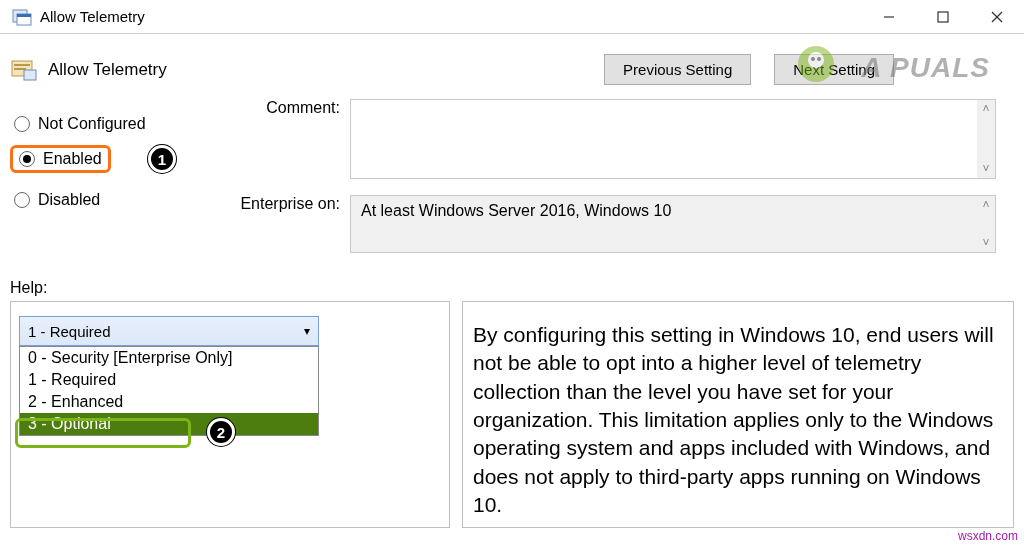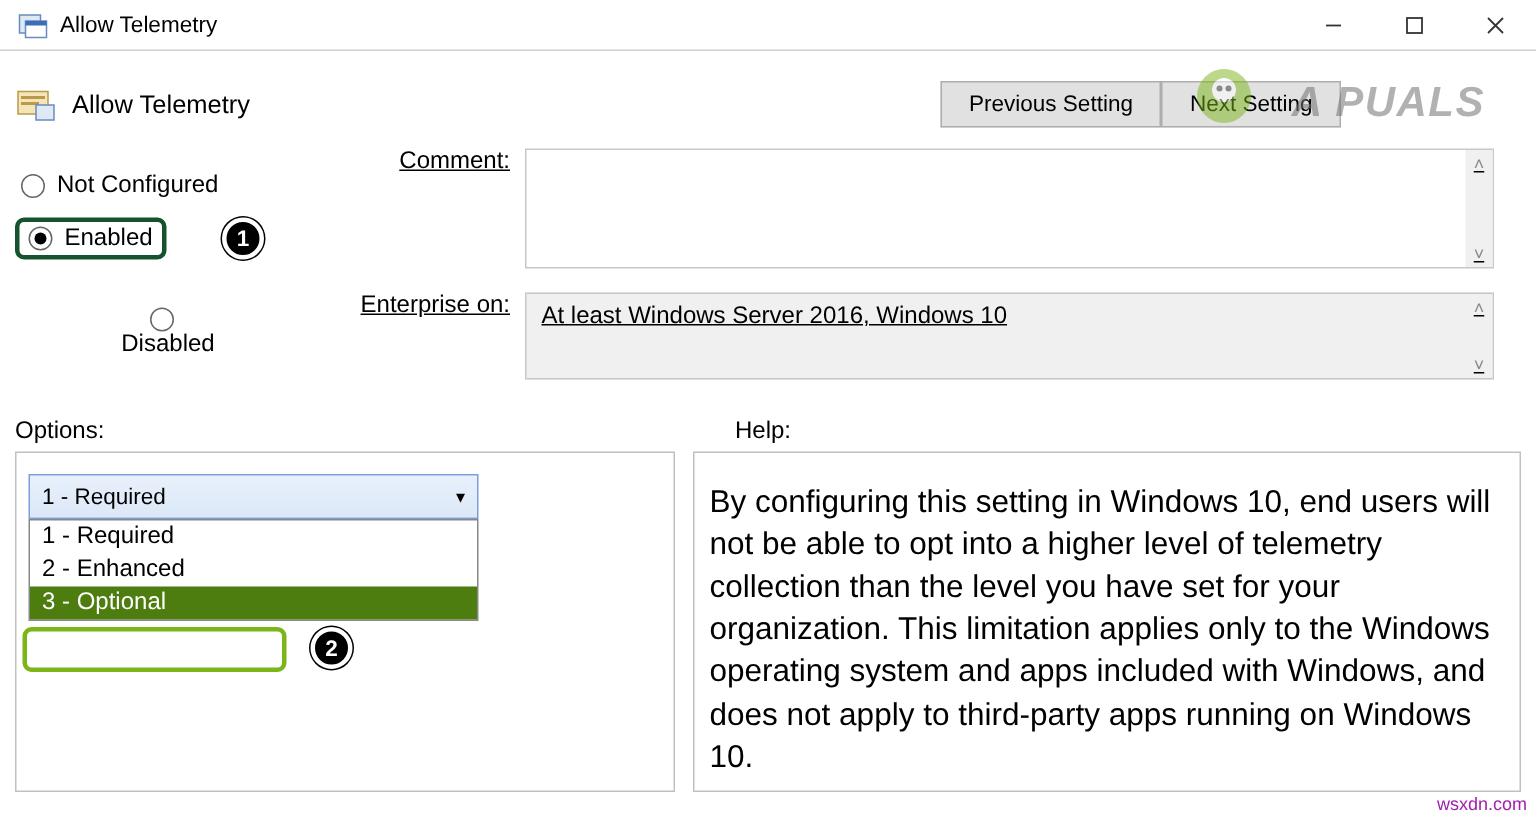--- a/index.html
+++ b/index.html
@@ -8,32 +8,32 @@
 .titlebar { display: flex; align-items: center; height: 34px; border-bottom: 1px solid #d0d0d0; }
 .titlebar .app-icon { width: 20px; height: 18px; margin: 0 8px 0 12px; display:flex; align-items:center; justify-content:center; }
 .titlebar .title { flex: 1; font-size: 15px; }
 .win-btns { display: flex; height: 100%; }
 .win-btn { width: 54px; display: flex; align-items: center; justify-content: center; }
 .win-btn svg { width: 14px; height: 14px; }
 
 .header-row { display: flex; align-items: center; padding: 20px 10px 6px 10px; }
 .header-row .page-icon { width: 28px; height: 24px; margin-right: 10px; display:flex;align-items:center;justify-content:center; }
 .header-row .page-title { font-size: 17px; flex: 1; }
-.nav-btns { display: flex; gap: 0; margin-right: 120px; }
+.nav-btns { display: flex; gap: 23px; margin-right: 120px; }
 .nav-btn { background: #e1e1e1; border: 1px solid #adadad; padding: 6px 18px; font-size: 15px; }
 
 .config-area { display: flex; padding: 8px 10px 0 10px; }
 .radio-col { width: 200px; padding-top: 8px; }
 .radio-item { display: flex; align-items: center; margin: 8px 0 12px 4px; font-size: 16px; }
 .radio-item .circle { width: 16px; height: 16px; border: 1.2px solid #666; border-radius: 50%; margin-right: 8px; display:flex;align-items:center;justify-content:center; }
 .radio-item.selected .circle::after { content:""; width:8px; height:8px; background:#000; border-radius:50%; }
-.enabled-highlight { border: 3px solid #14532d; border-radius: 6px; padding: 2px 6px; display:inline-flex; align-items:center; }
+.enabled-highlight { border: 3px solid #f97316; border-radius: 6px; padding: 2px 6px; display:inline-flex; align-items:center; }
 .annot-badge { position:absolute; width:28px; height:28px; border-radius:50%; background:#000; border:3px solid #fff; box-shadow:0 0 0 1px #000; color:#fff; font-weight:bold; display:flex; align-items:center; justify-content:center; font-size:15px; }
 
-.fields-col { flex: 1; text-decoration: underline; }
+.fields-col { flex: 1; }
 .field-row { display: flex; margin-bottom: 16px; }
 .field-label { width: 140px; text-align: right; padding-right: 10px; font-size: 16px; }
 .textarea-wrap { flex: 1; border: 1px solid #c8c8c8; background:#fff; height: 80px; position: relative; margin-right:18px; display:flex; }
 .textarea-inner { flex:1; padding:6px 10px; font-size:16px; color:#000; }
 .scroll-track { width:18px; background:#f0f0f0; display:flex; flex-direction:column; justify-content:space-between; align-items:center; }
 .scroll-arrow { font-size:12px; color:#888; line-height:18px; user-select:none; }
 .supported-wrap { height:58px; background:#f0f0f0;gap:40px; }
 
 .options-help-row { display:flex; padding: 10px 10px 4px 10px; gap: 40px; }
 .options-col { width: 440px; font-size:16px; }
@@ -113,21 +113,21 @@
     </div>
     <div style="position:relative; display:flex; align-items:center;">
       <span class="enabled-highlight">
         <span class="radio-item selected" style="margin:0;">
           <span class="circle"></span>
             <span>Enabled</span>
         </span>
       </span>
       <span class="annot-badge" style="left:138px; top:0;">1</span>
     </div>
-    <div class="radio-item" style="margin-top:32px;flex-direction:column;">
+    <div class="radio-item" style="margin-top:18px;">
       <span class="circle"></span>
         <span>Disabled</span>
     </div>
   </div>
   <div class="fields-col">
     <div class="field-row">
       <div class="field-label">Comment:</div>
       <div class="textarea-wrap">
         <div class="textarea-inner"></div>
         <div class="scroll-track">
@@ -143,31 +143,31 @@
         <div class="scroll-track">
             <span class="scroll-arrow">˄</span>
             <span class="scroll-arrow">˅</span>
           </div>
       </div>
     </div>
   </div>
 </div>
 
 <div class="options-help-row">
-  <div class="options-col">Options:</div>
   <div class="help-col">Help:</div>
 </div>
 
 <div class="panes-row">
   <div class="options-pane">
     <div class="combo">
       <span>1 - Required</span>
       <span class="chev">▾</span>
     </div>
     <div class="dropdown">
+      <div class="dropdown-item">0 - Security [Enterprise Only]</div>
       <div class="dropdown-item">1 - Required</div>
       <div class="dropdown-item">2 - Enhanced</div>
       <div class="dropdown-item selected">3 - Optional</div>
     </div>
     <div class="optional-highlight" style="left:4px; top:116px; width:176px; height:30px;"></div>
     <span class="annot-badge" style="left:196px; top:116px;">2</span>
   </div>
   <div class="help-pane">
     <div class="help-content">By configuring this setting in Windows 10, end users will not be able to opt into a higher level of telemetry collection than the level you have set for your organization.  This limitation applies only to the Windows operating system and apps included with Windows, and does not apply to third-party apps running on Windows 10.</div>
   </div>

